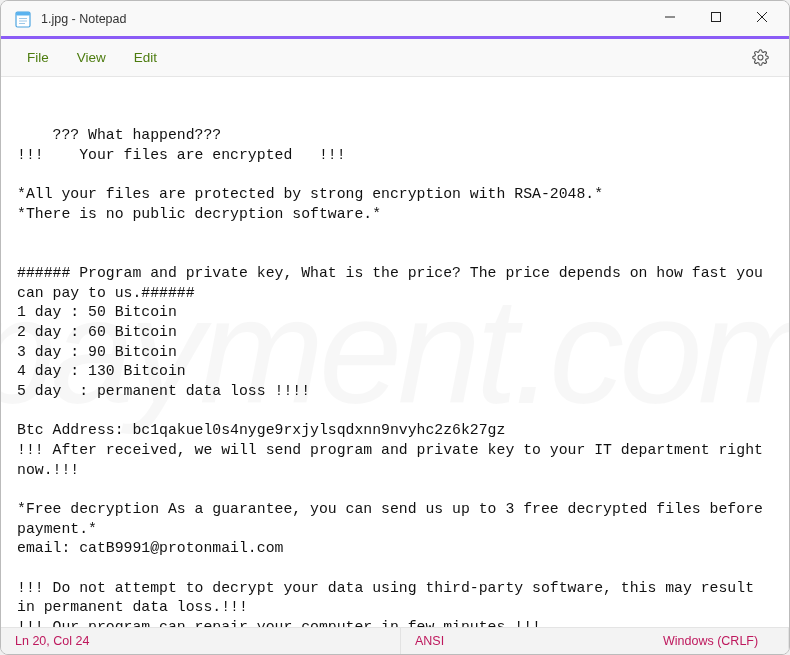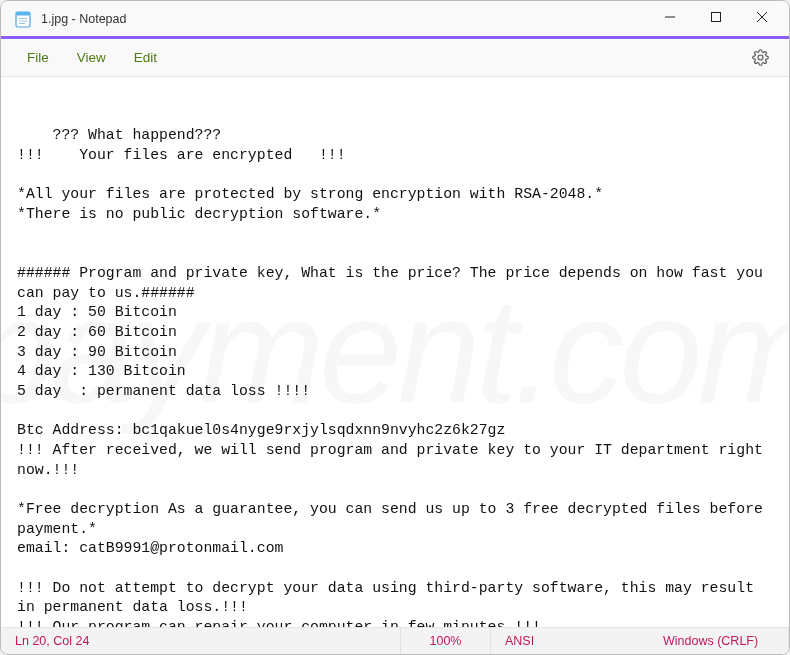--- a/index.html
+++ b/index.html
@@ -195,18 +195,17 @@
 email: catB9991@protonmail.com
 
 !!! Do not attempt to decrypt your data using third-party software, this may result in permanent data loss.!!!
 !!! Our program can repair your computer in few minutes.!!!
 
 7808</span>
   </div>
 
   <div class="statusbar">
     <div class="status-cell status-left">Ln 20, Col 24</div>
-    <div class="status-cell sc-zoom">100%</div>
     <div class="status-cell sc-enc">ANSI</div>
     <div class="status-cell sc-eol">Windows (CRLF)</div>
   </div>
 
 </div>
 
 </body></html>

